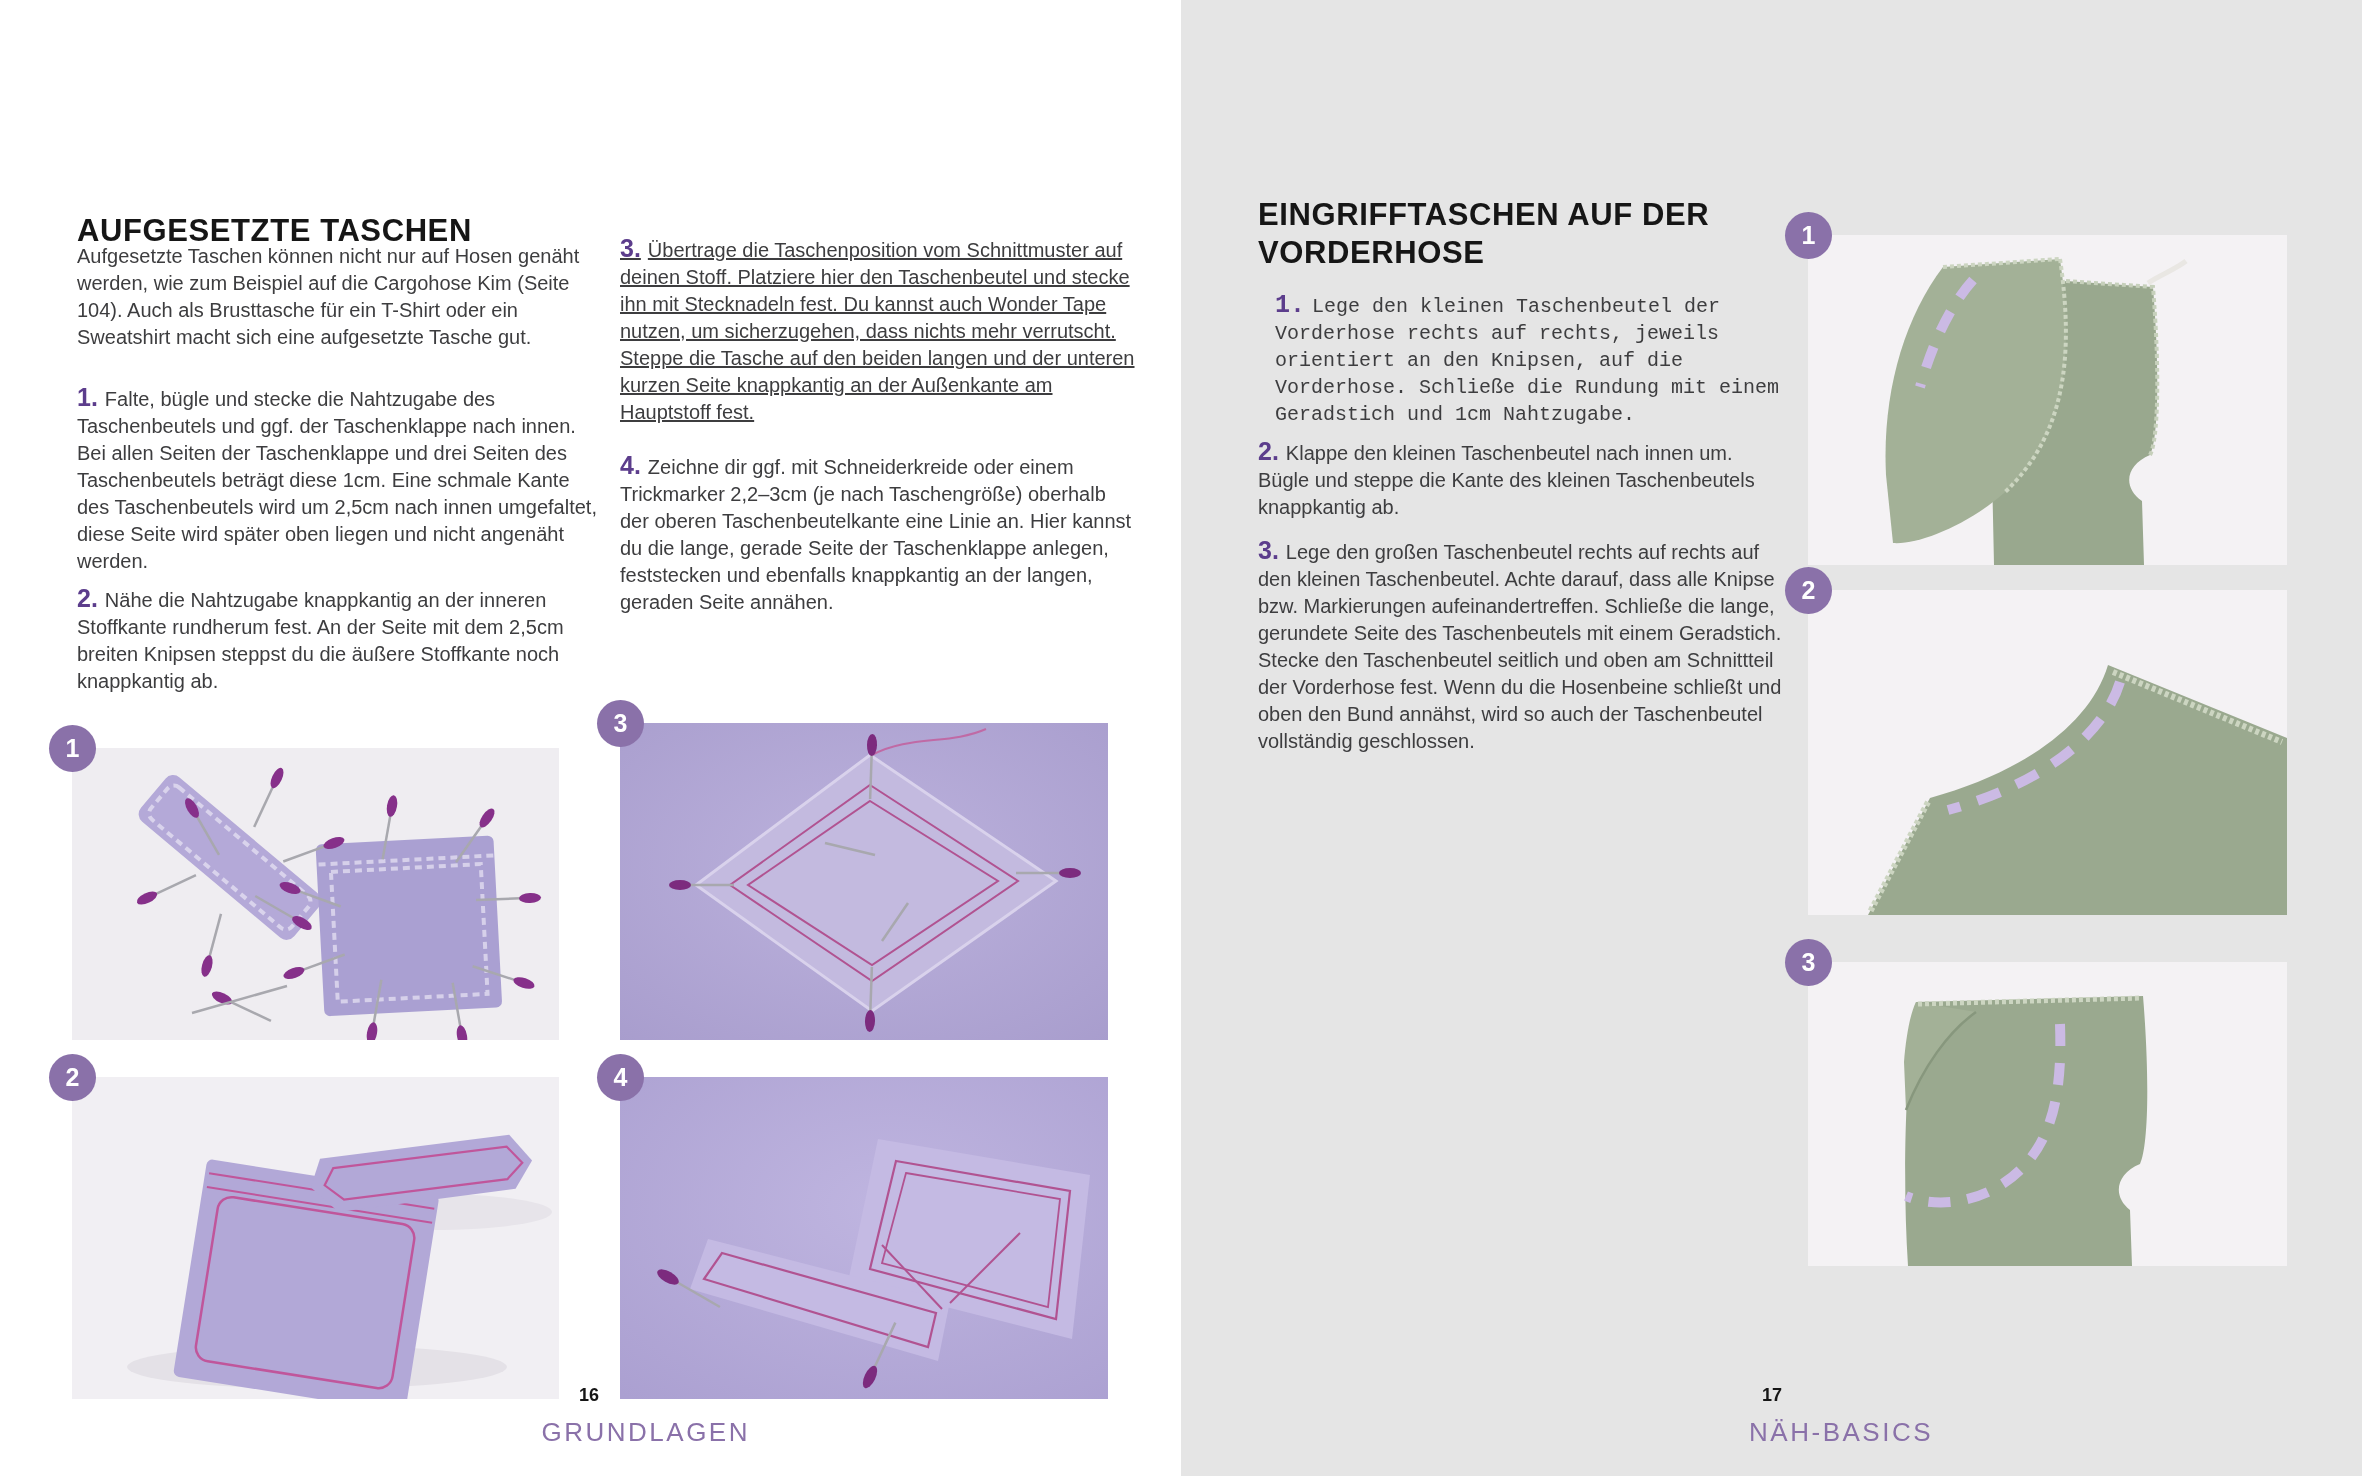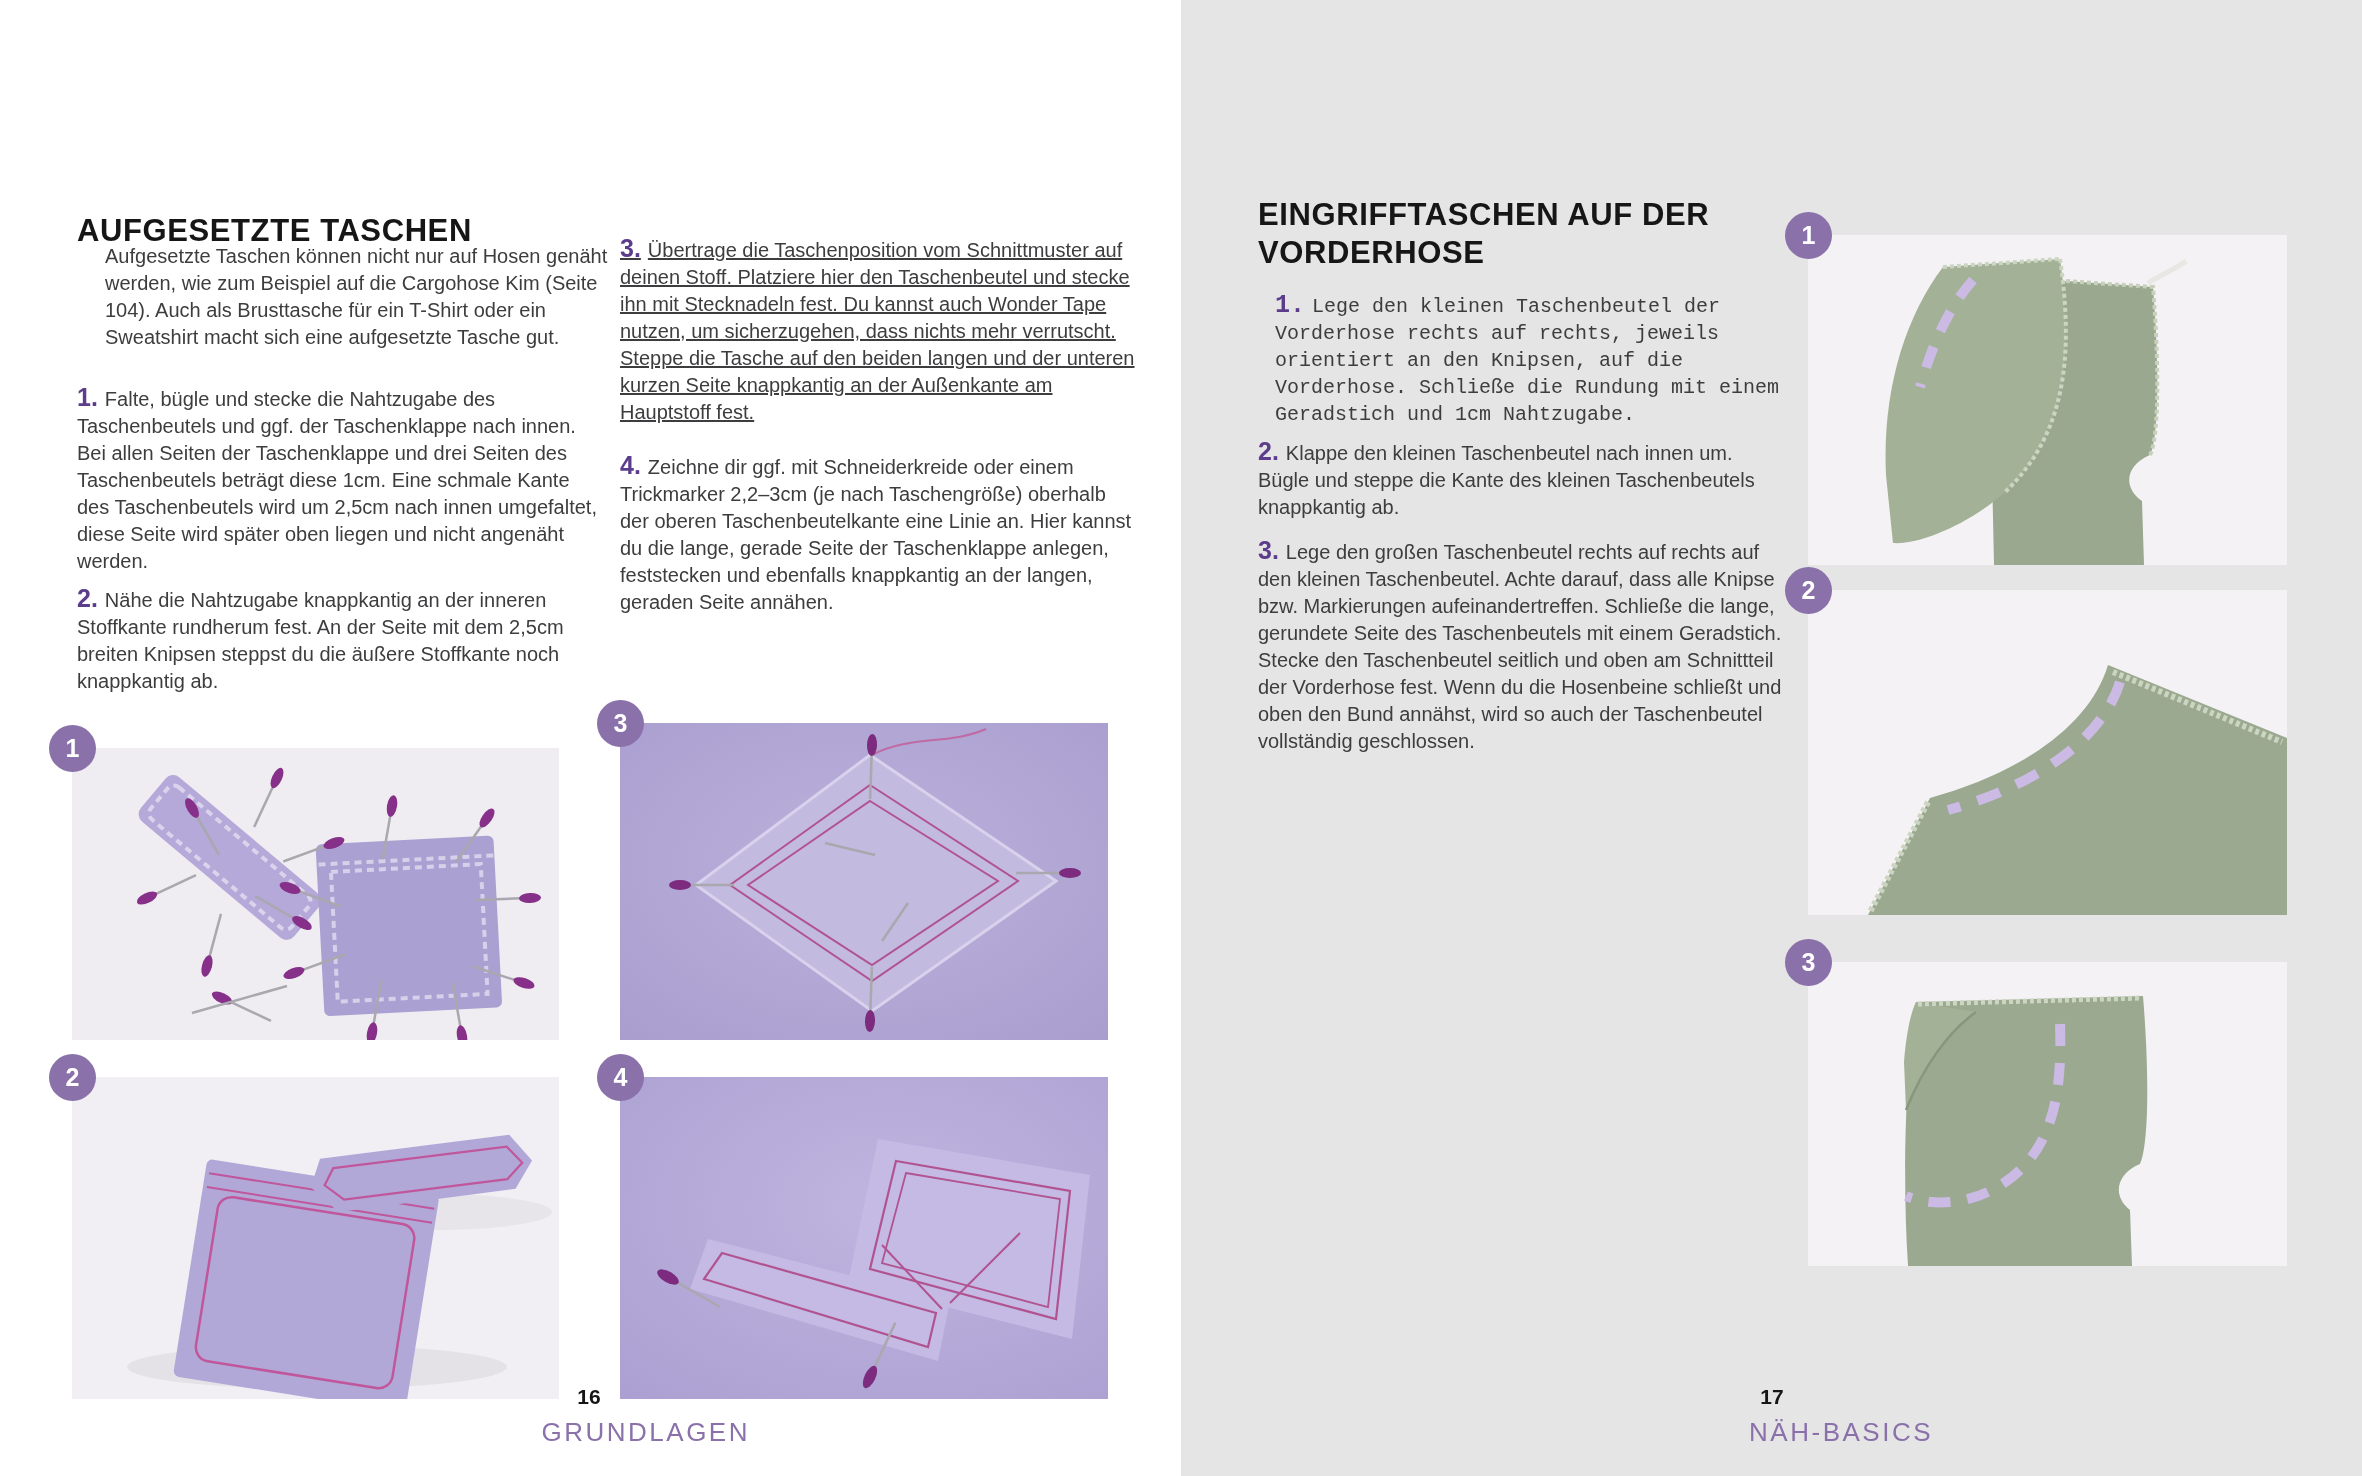--- a/index.html
+++ b/index.html
@@ -19,21 +19,21 @@
   .right .title { left:77px; top:196px; width:540px; }
 
   .textblock {
     position:absolute; margin:0; font-size:20px; line-height:27px;
     color:#3d3d3f;
   }
   .stepnum {
     color:#5c3d8c; font-weight:bold; font-size:25px; margin-right:7px;
   }
 
-  .left .intro { left:77px;  top:243px; width:520px;margin-left:28px; }
+  .left .intro { left:77px;  top:243px; width:520px; }
   .left .s1    { left:77px;  top:384px; width:520px; }
   .left .s2    { left:77px;  top:585px; width:510px; }
   .left .s3    { left:620px; top:235px; width:520px;text-decoration:underline; }
   .left .s4    { left:620px; top:452px; width:520px; }
 
   .right .s1   { left:94px; top:292px; width:530px;font-family:Liberation Mono, monospace; }
   .right .s2   { left:77px; top:438px; width:530px; }
   .right .s3   { left:77px; top:537px; width:532px; }
 
   figure.photo { position:absolute; margin:0; background:#efedf1; }
@@ -48,21 +48,21 @@
 
   .badge {
     position:absolute; left:-23px; top:-23px; width:47px; height:47px;
     border-radius:50%; background:#8a71a9; color:#ffffff;
     display:flex; align-items:center; justify-content:center;
     font-size:25px; font-weight:bold; z-index:2;
   }
 
   .pagenum {
     position:absolute; width:80px; text-align:center;
-    font-size:21px; font-weight:bold; color:#161616;
+    font-size:18px; font-weight:bold; color:#161616;
   }
   .left  .pagenum { left:549px; top:1385px; }
   .right .pagenum { left:551px; top:1385px; }
 
   .footer {
     position:absolute; width:320px; text-align:right;
     font-size:26px; font-weight:normal; color:#8a71a9; letter-spacing:2.5px;
   }
   .left  .footer { left:430px; top:1417px; }
   .right .footer { left:432px; top:1417px; }

